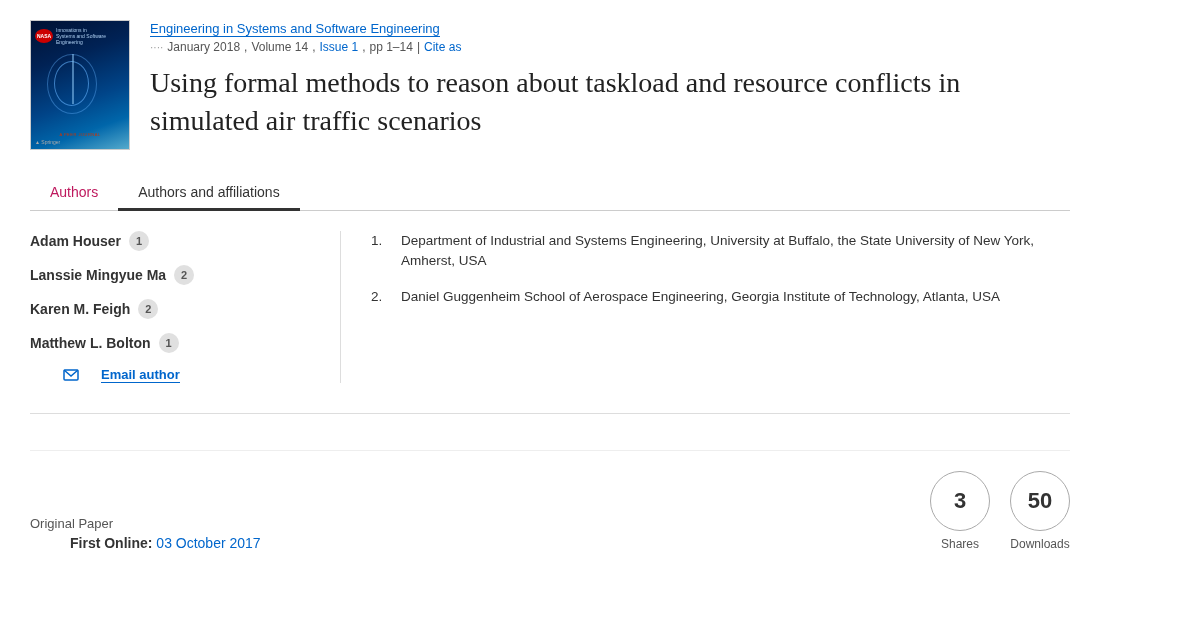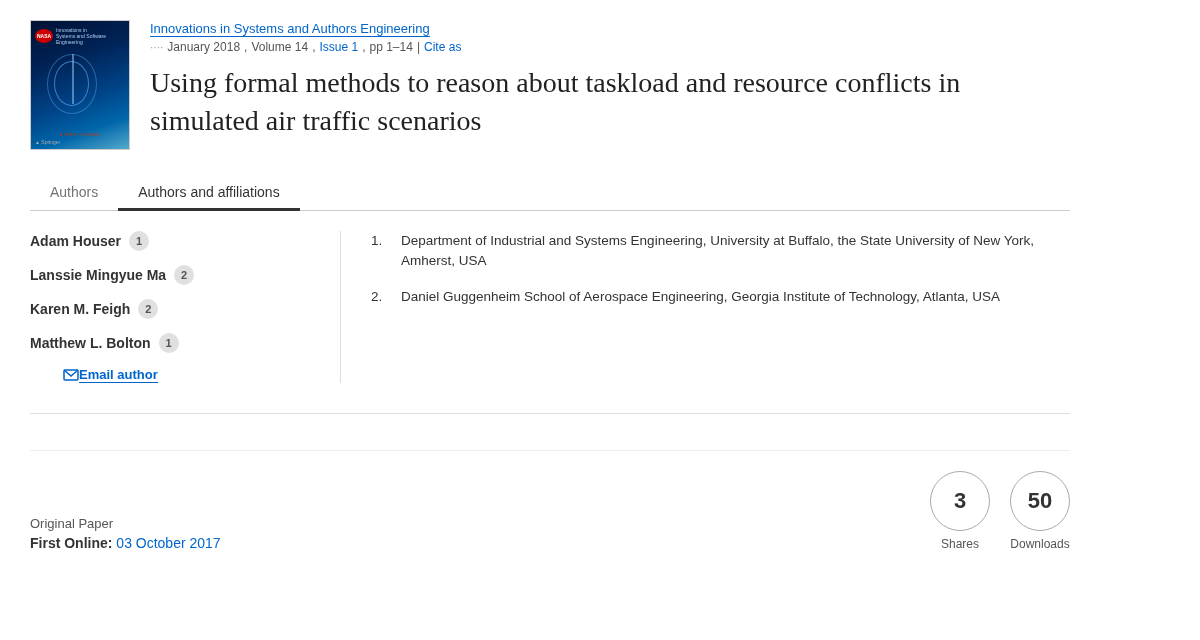--- a/index.html
+++ b/index.html
@@ -153,21 +153,21 @@
       color: #555;
       border-bottom: 3px solid transparent;
       margin-bottom: -1px;
     }
     .tab.active {
       color: #333;
       border-bottom: 3px solid #333;
       font-weight: normal;
     }
     .tab.link-style {
-      color: #737373;
+      color: #be185d;
       text-decoration: none;
     }
     .content-section {
       display: flex;
       gap: 30px;
       margin-bottom: 30px;
     }
     .authors-column {
       width: 280px;
       flex-shrink: 0;
@@ -191,21 +191,21 @@
       height: 20px;
       border-radius: 50%;
       background: #e0e0e0;
       font-size: 11px;
       color: #555;
       flex-shrink: 0;
     }
     .email-row {
       display: flex;
       align-items: center;
-      gap: 0;
+      gap: 22px;
       margin-top: 4px;
       padding-left: 33px;
     }
     .email-link {
       color: #0066cc;
       text-decoration: none;
       font-size: 13px;
       border-bottom: 1px solid #0066cc;
     }
     .affiliations-column {
@@ -242,20 +242,21 @@
     }
     .paper-type {
       font-size: 13px;
       color: #555;
       margin-bottom: 4px;
     }
     .first-online {
       font-size: 14px;
       font-weight: bold;
       color: #333;
+      margin-left: 40px;
     }
     .first-online a {
       color: #0066cc;
       text-decoration: none;
       font-weight: normal;
     }
     .metrics-section {
       display: flex;
       gap: 20px;
       align-items: flex-start;
@@ -307,21 +308,21 @@
           <div class="cover-circle-2" style="top:12px;left:19px;"></div>
           <div class="cover-line" style="top:5px;left:37px;"></div>
         </div>
         <div class="cover-bottom">A PEER JOURNAL</div>
         <div class="springer-logo">▲ Springer</div>
       </div>
     </div>
 
     <div class="header-content">
       <div>
-        <a class="journal-name" href="#">Innovations in Systems and Authors Engineering</a>
+        <a class="journal-name" href="#">Engineering in Systems and Software Engineering</a>
       </div>
       <div class="journal-meta">
         <span class="dots">····</span>
         <span>January 2018</span>,
         <span>Volume 14</span>,
         <a href="#">Issue 1</a>,
         <span>pp 1–14</span>
         |
         <a href="#">Cite as</a>
       </div>

